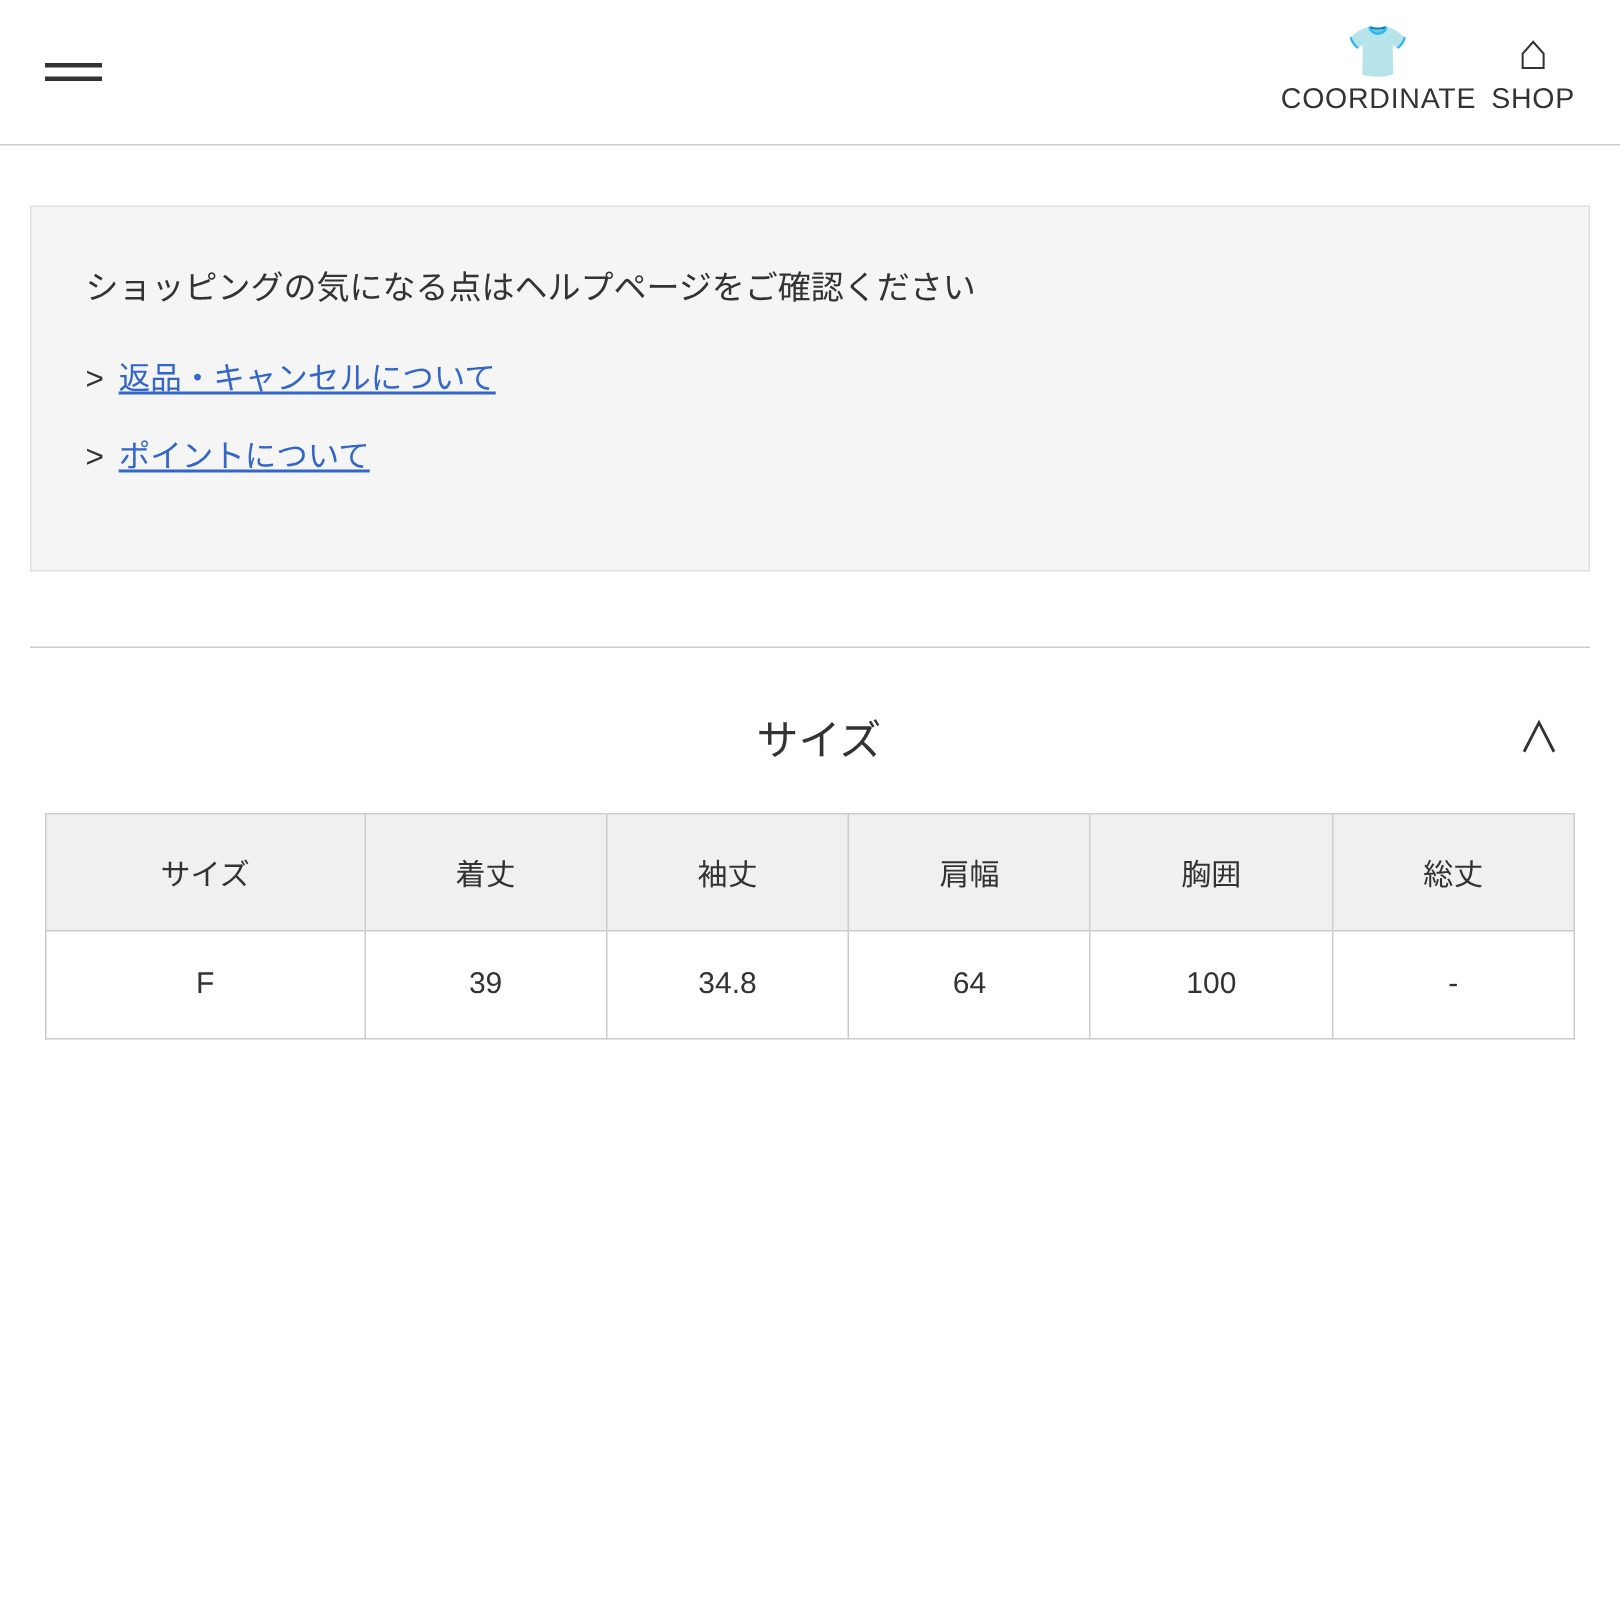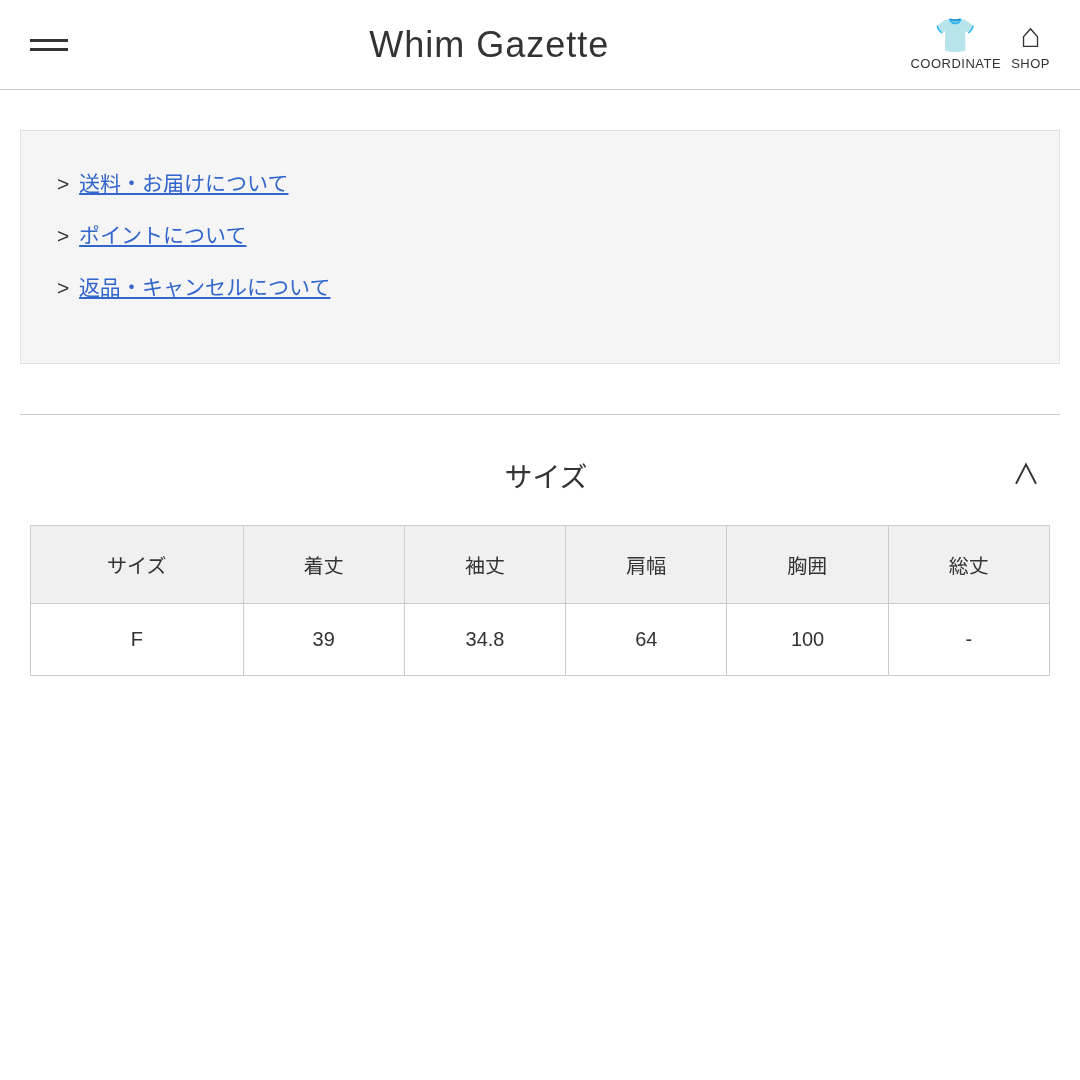--- a/index.html
+++ b/index.html
@@ -62,21 +62,21 @@
 
     .header-icon-group {
       display: flex;
       flex-direction: column;
       align-items: center;
       gap: 4px;
       cursor: pointer;
     }
 
     .header-icon-label {
-      font-size: 13px;
+      font-size: 19px;
       letter-spacing: 0.5px;
       color: #333333;
     }
 
     .icon-hanger {
       font-size: 34px;
       line-height: 1;
       color: #333333;
     }
 
@@ -189,50 +189,45 @@
   </style>
 </head>
 <body>
 
 <header class="header">
   <div class="header-left">
     <span class="hamburger-line"></span>
     <span class="hamburger-line"></span>
   </div>
 
-  <div class="header-center">
-    <span class="header-title">Whim Gazette</span>
-  </div>
 
   <div class="header-right">
     <div class="header-icon-group">
       <span class="icon-hanger">👕</span>
       <span class="header-icon-label">COORDINATE</span>
     </div>
     <div class="header-icon-group">
       <span class="icon-home">⌂</span>
       <span class="header-icon-label">SHOP</span>
     </div>
   </div>
 </header>
 
 <div class="main-content">
 
   <div class="info-box">
+    <p class="info-box-title">ショッピングの気になる点はヘルプページをご確認ください</p>
+
 
     <div class="info-link-item">
-      <span class="info-link-prefix">&gt;&nbsp;</span><a>送料・お届けについて</a>
+      <span class="info-link-prefix">&gt;&nbsp;</span><a>返品・キャンセルについて</a>
     </div>
 
     <div class="info-link-item">
       <span class="info-link-prefix">&gt;&nbsp;</span><a>ポイントについて</a>
-    </div>
-
-    <div class="info-link-item">
-      <span class="info-link-prefix">&gt;&nbsp;</span><a>返品・キャンセルについて</a>
     </div>
   </div>
 
   <hr class="divider">
 
   <div class="size-section">
 
     <div class="size-header">
       <div style="width:40px;"></div>
       <span class="size-title">サイズ</span>

